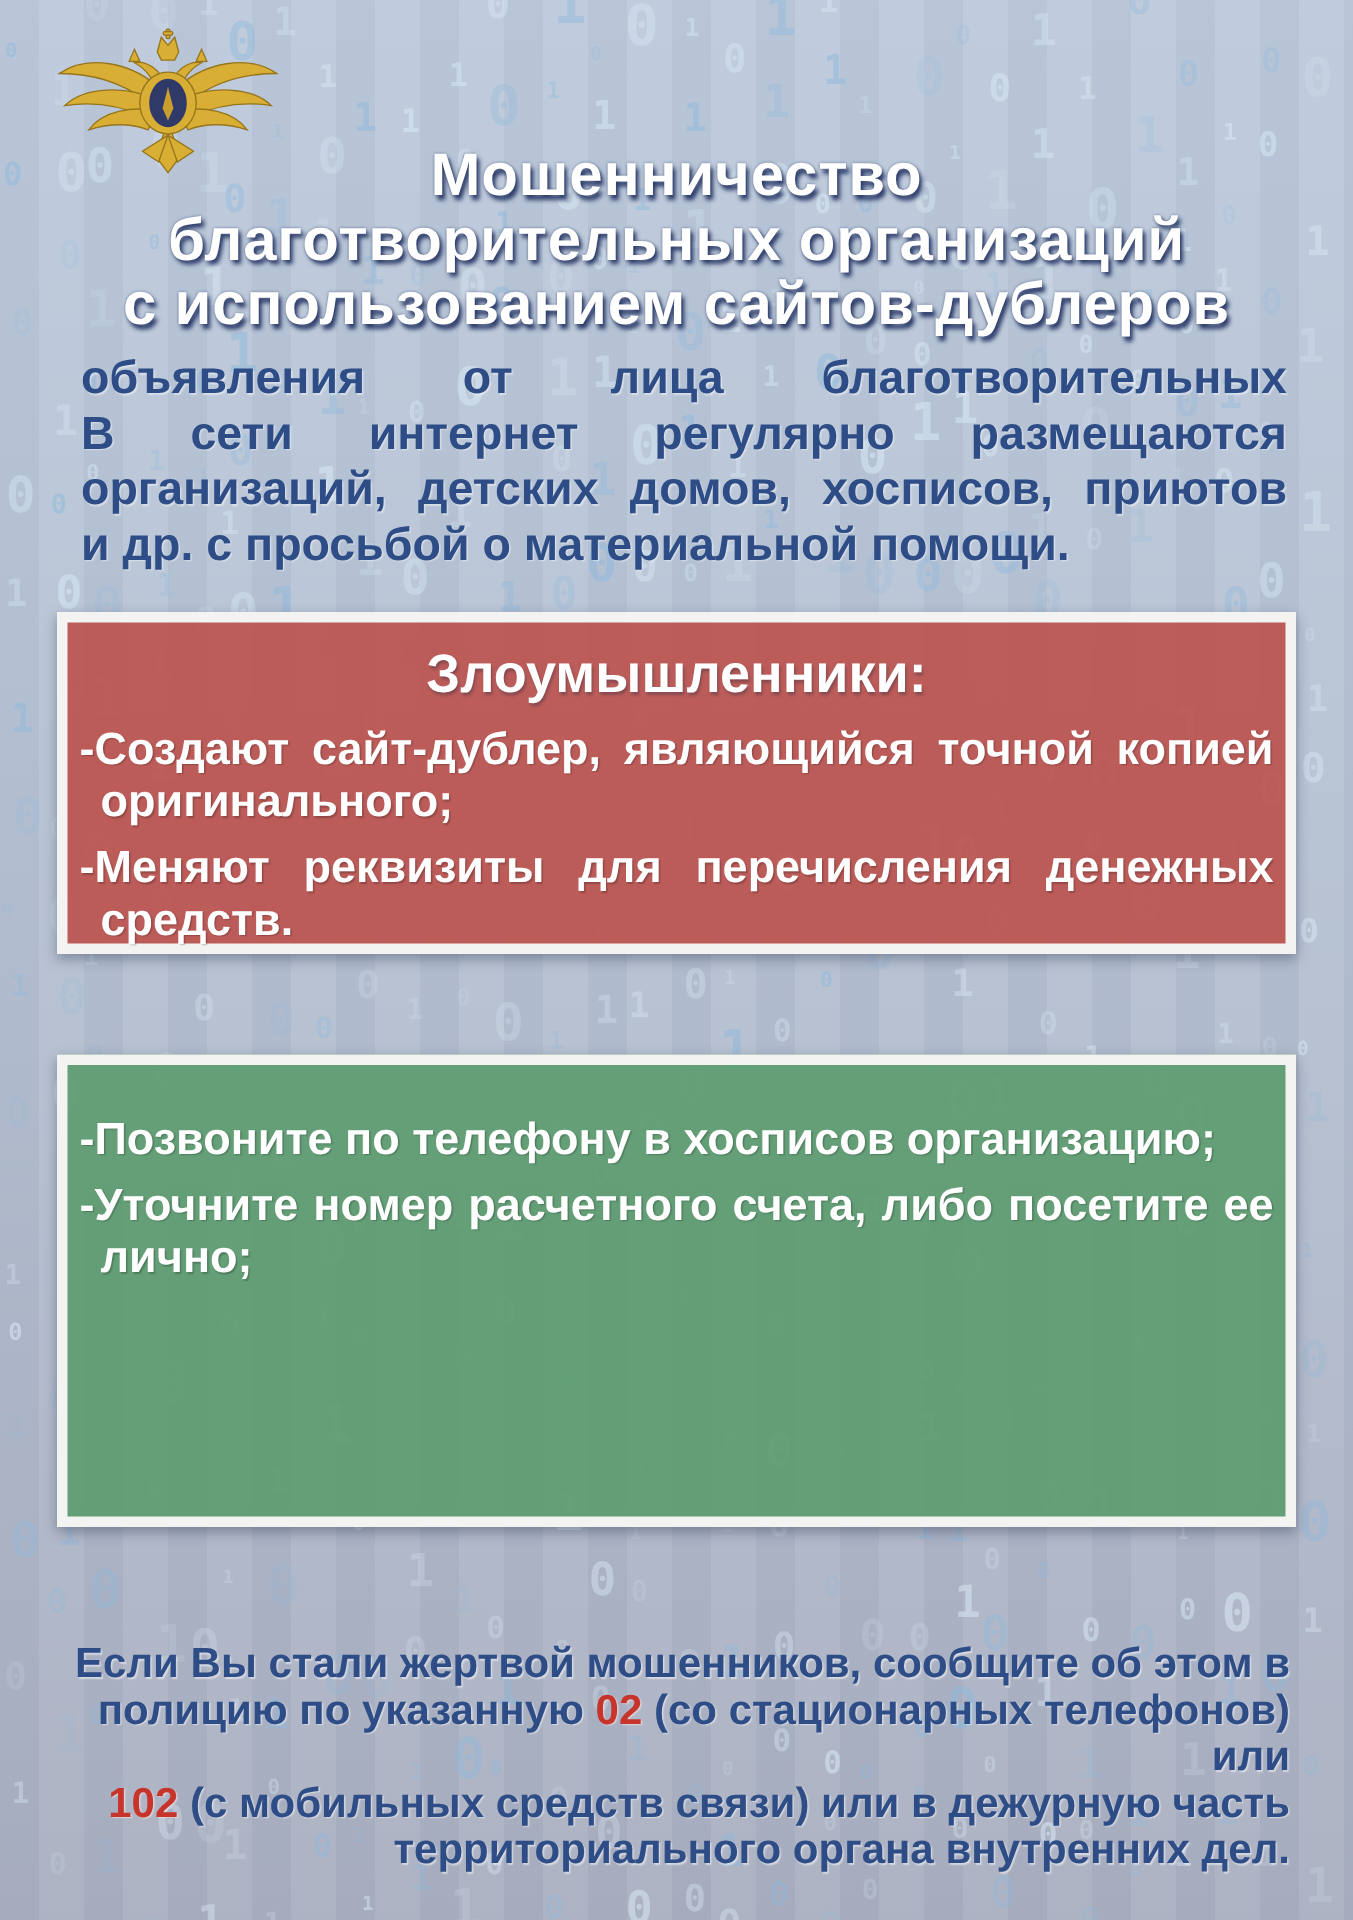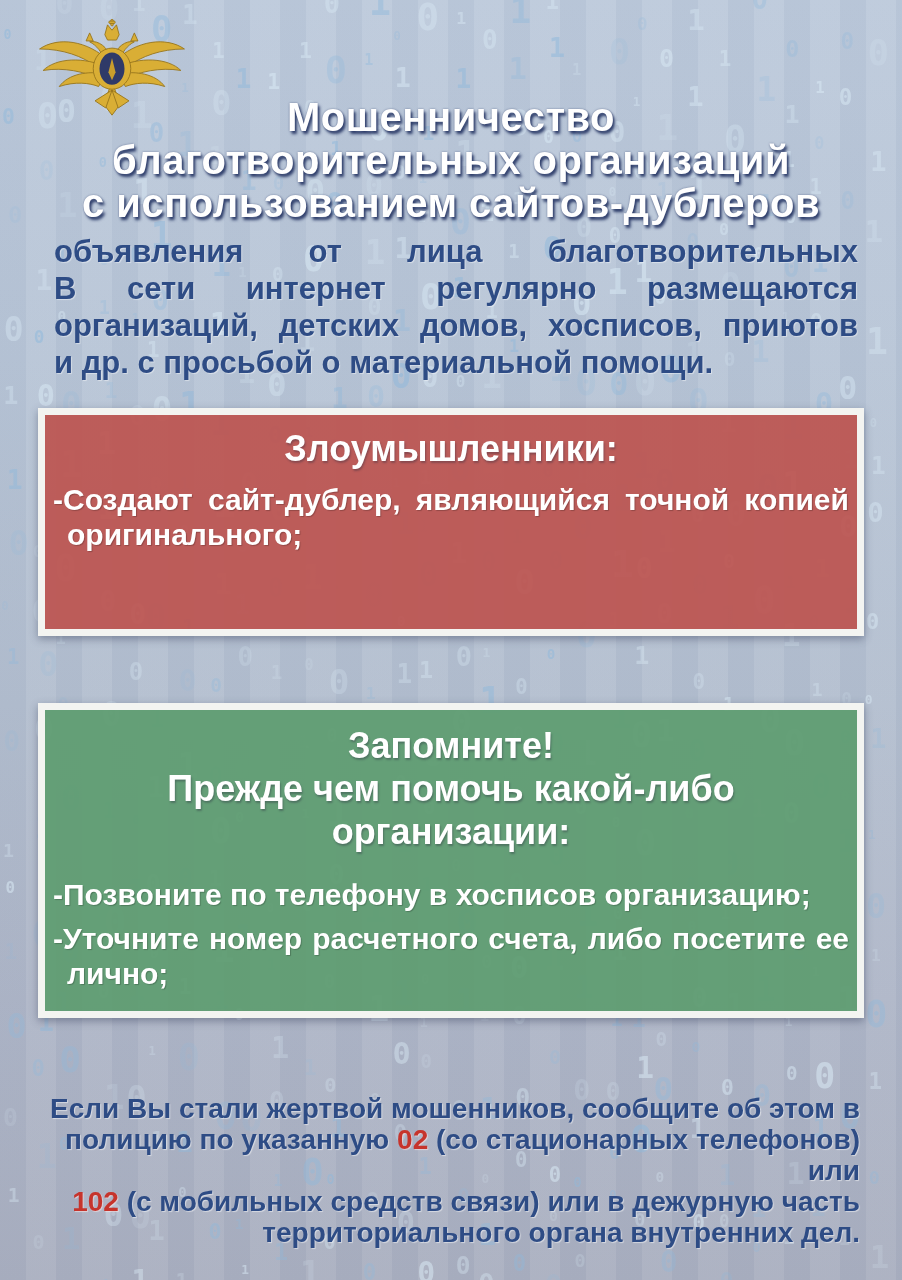--- a/index.html
+++ b/index.html
@@ -589,28 +589,25 @@
       <div class="intro-line">объявления от лица благотворительных</div>
       <div class="intro-line">В сети интернет регулярно размещаются</div>
       <div class="intro-line">организаций, детских домов, хосписов, приютов</div>
       <div class="intro-line">и др. с просьбой о материальной помощи.</div>
     </div>
 
   <div class="box red">
     <div class="box-header">Злоумышленники:</div>
     <div class="list">
         <div class="bullet">-Создают сайт-дублер, являющийся точной копией оригинального;</div>
+        <div class="bullet">-Меняют реквизиты для перечисления денежных средств.</div>
       </div>
   </div>
 
   <div class="box green">
-    <div class="box-header">
-      <div>Запомните!</div>
-      <div>Прежде чем помочь какой-либо организации:</div>
-    </div>
     <div class="list">
         <div class="bullet">-Позвоните по телефону в хосписов организацию;</div>
         <div class="bullet">-Уточните номер расчетного счета, либо посетите ее лично;</div>
       </div>
   </div>
 
   <div class="footer">
       <div class="footer-line"><span>Если Вы стали жертвой мошенников, сообщите об этом  в</span></div>
       <div class="footer-line"><span>полицию по указанную </span><span class="phone">02</span><span> (со стационарных телефонов) или</span></div>
       <div class="footer-line"><span class="phone">102</span><span> (с мобильных средств связи) или в дежурную часть</span></div>

